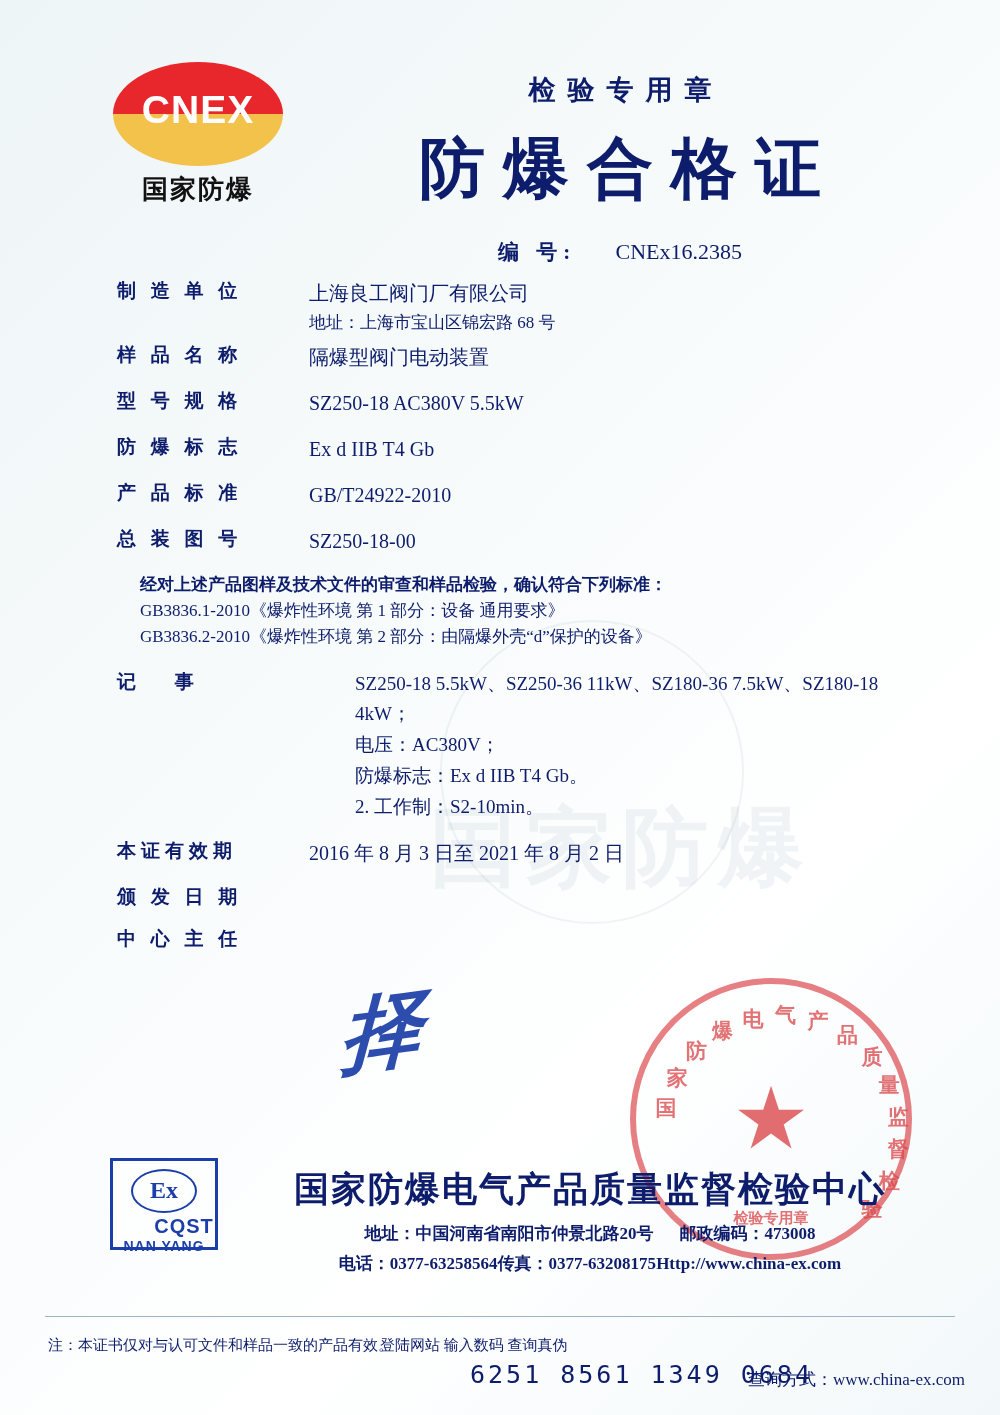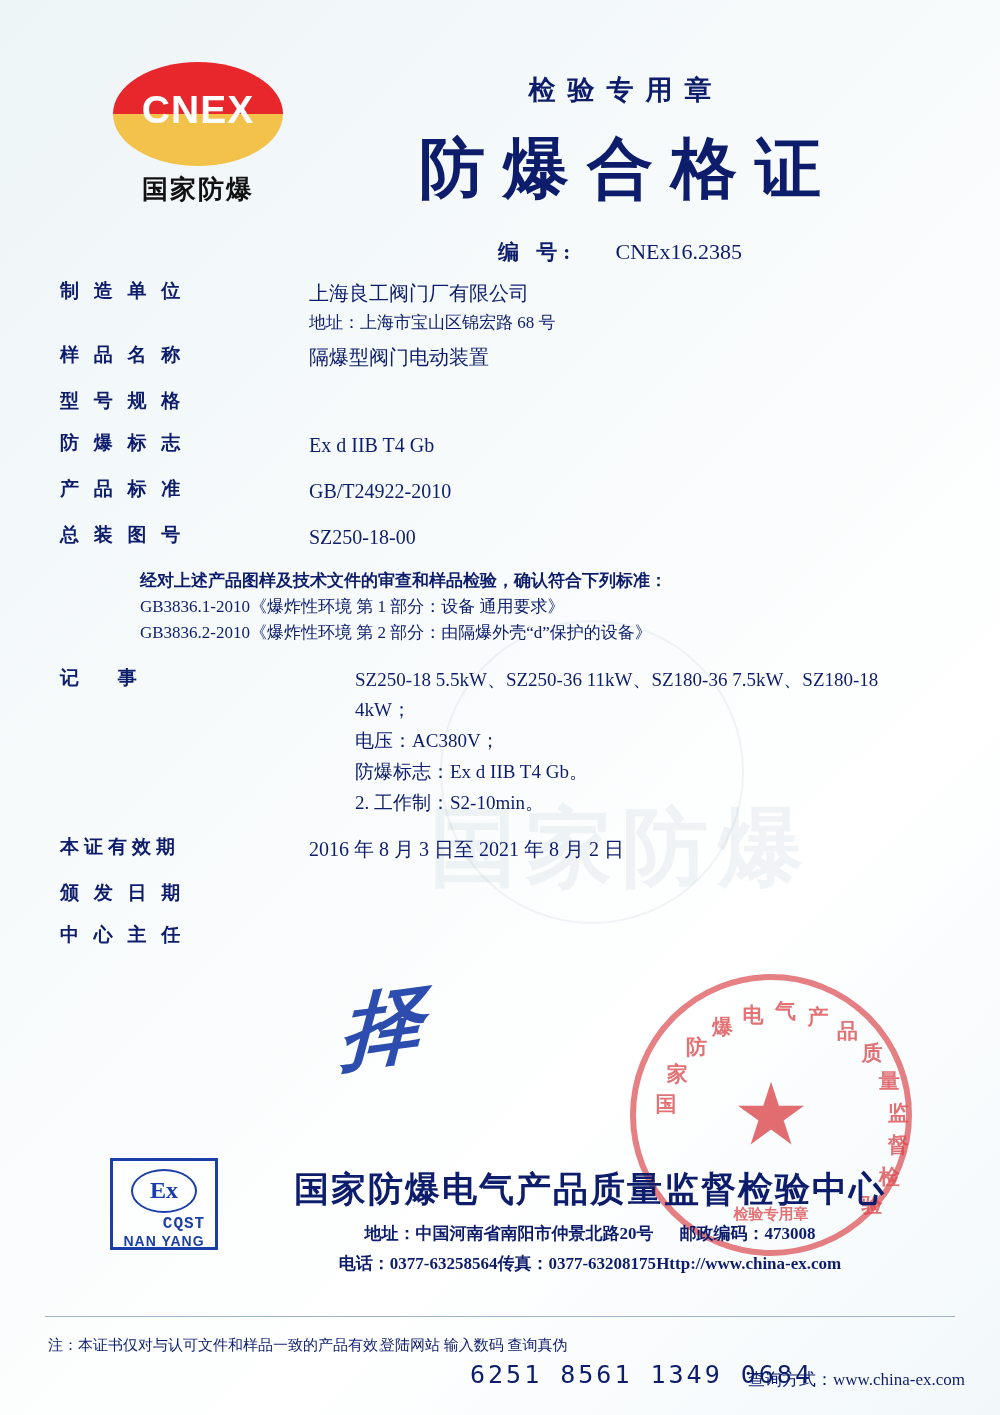--- a/index.html
+++ b/index.html
@@ -126,21 +126,21 @@
     top: 278px;
     width: 1000px;
   }
   .row {
     display: flex;
     align-items: flex-start;
     margin-bottom: 16px;
   }
   .lbl {
     width: 175px;
-    padding-left: 60px;
+    padding-left: 117px;
     box-sizing: border-box;
     font-size: 19px;
     font-weight: bold;
     letter-spacing: 5px;
     color: #0d1d6b;
     white-space: nowrap;
   }
   .val {
     flex: 1;
     padding-left: 134px;
@@ -258,24 +258,24 @@
     height: 40px;
     margin: 8px auto 2px;
     border: 2.5px solid #1b3ea8;
     border-radius: 50%;
     font-size: 24px;
     font-weight: bold;
     line-height: 38px;
     font-family: "Liberation Serif", serif;
   }
   .ex-badge .ex-l1 {
-    font-size: 16px;
+    font-size: 20px;
     font-weight: bold;
     letter-spacing: 1px;
-    font-family: Liberation Mono, monospace;
+    font-family: Liberation Sans, sans-serif;
     margin-left: 40px;
   }
   .ex-badge .ex-l2 {
     font-size: 14px;
     font-weight: bold;
     letter-spacing: 1px;
     font-family: "Liberation Sans", sans-serif;
   }
   .org-name {
     position: absolute;
@@ -393,20 +393,21 @@
       </div>
     </div>
 
     <div class="row">
       <div class="lbl">样 品 名 称</div>
       <div class="val">隔爆型阀门电动装置</div>
     </div>
 
     <div class="row">
       <div class="lbl">型 号 规 格</div>
+      <div class="val">SZ250-18   AC380V   5.5kW</div>
     </div>
 
     <div class="row">
       <div class="lbl">防 爆 标 志</div>
       <div class="val">Ex d IIB T4 Gb</div>
     </div>
 
     <div class="row">
       <div class="lbl">产 品 标 准</div>
       <div class="val">GB/T24922-2010</div>

